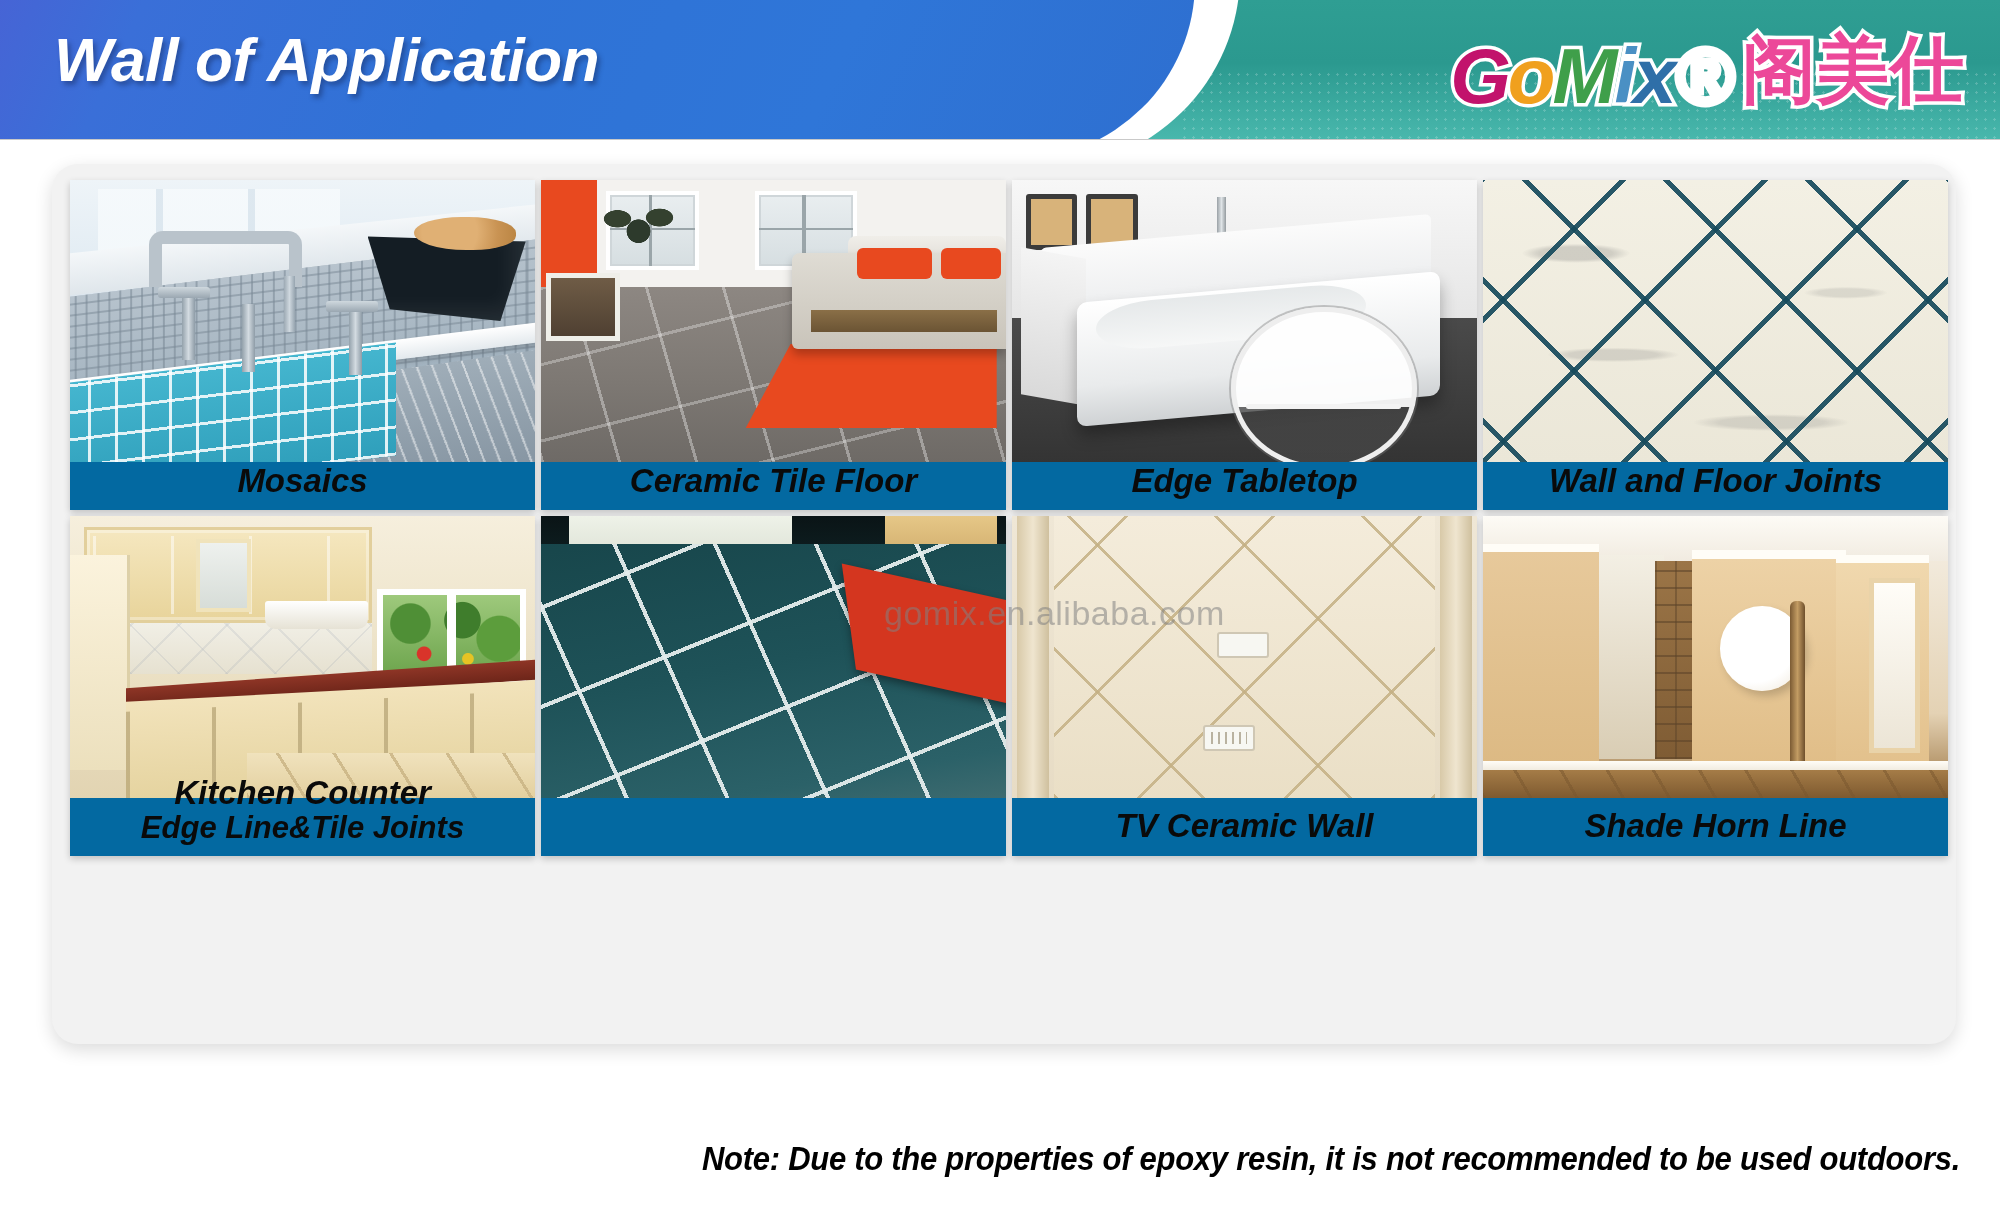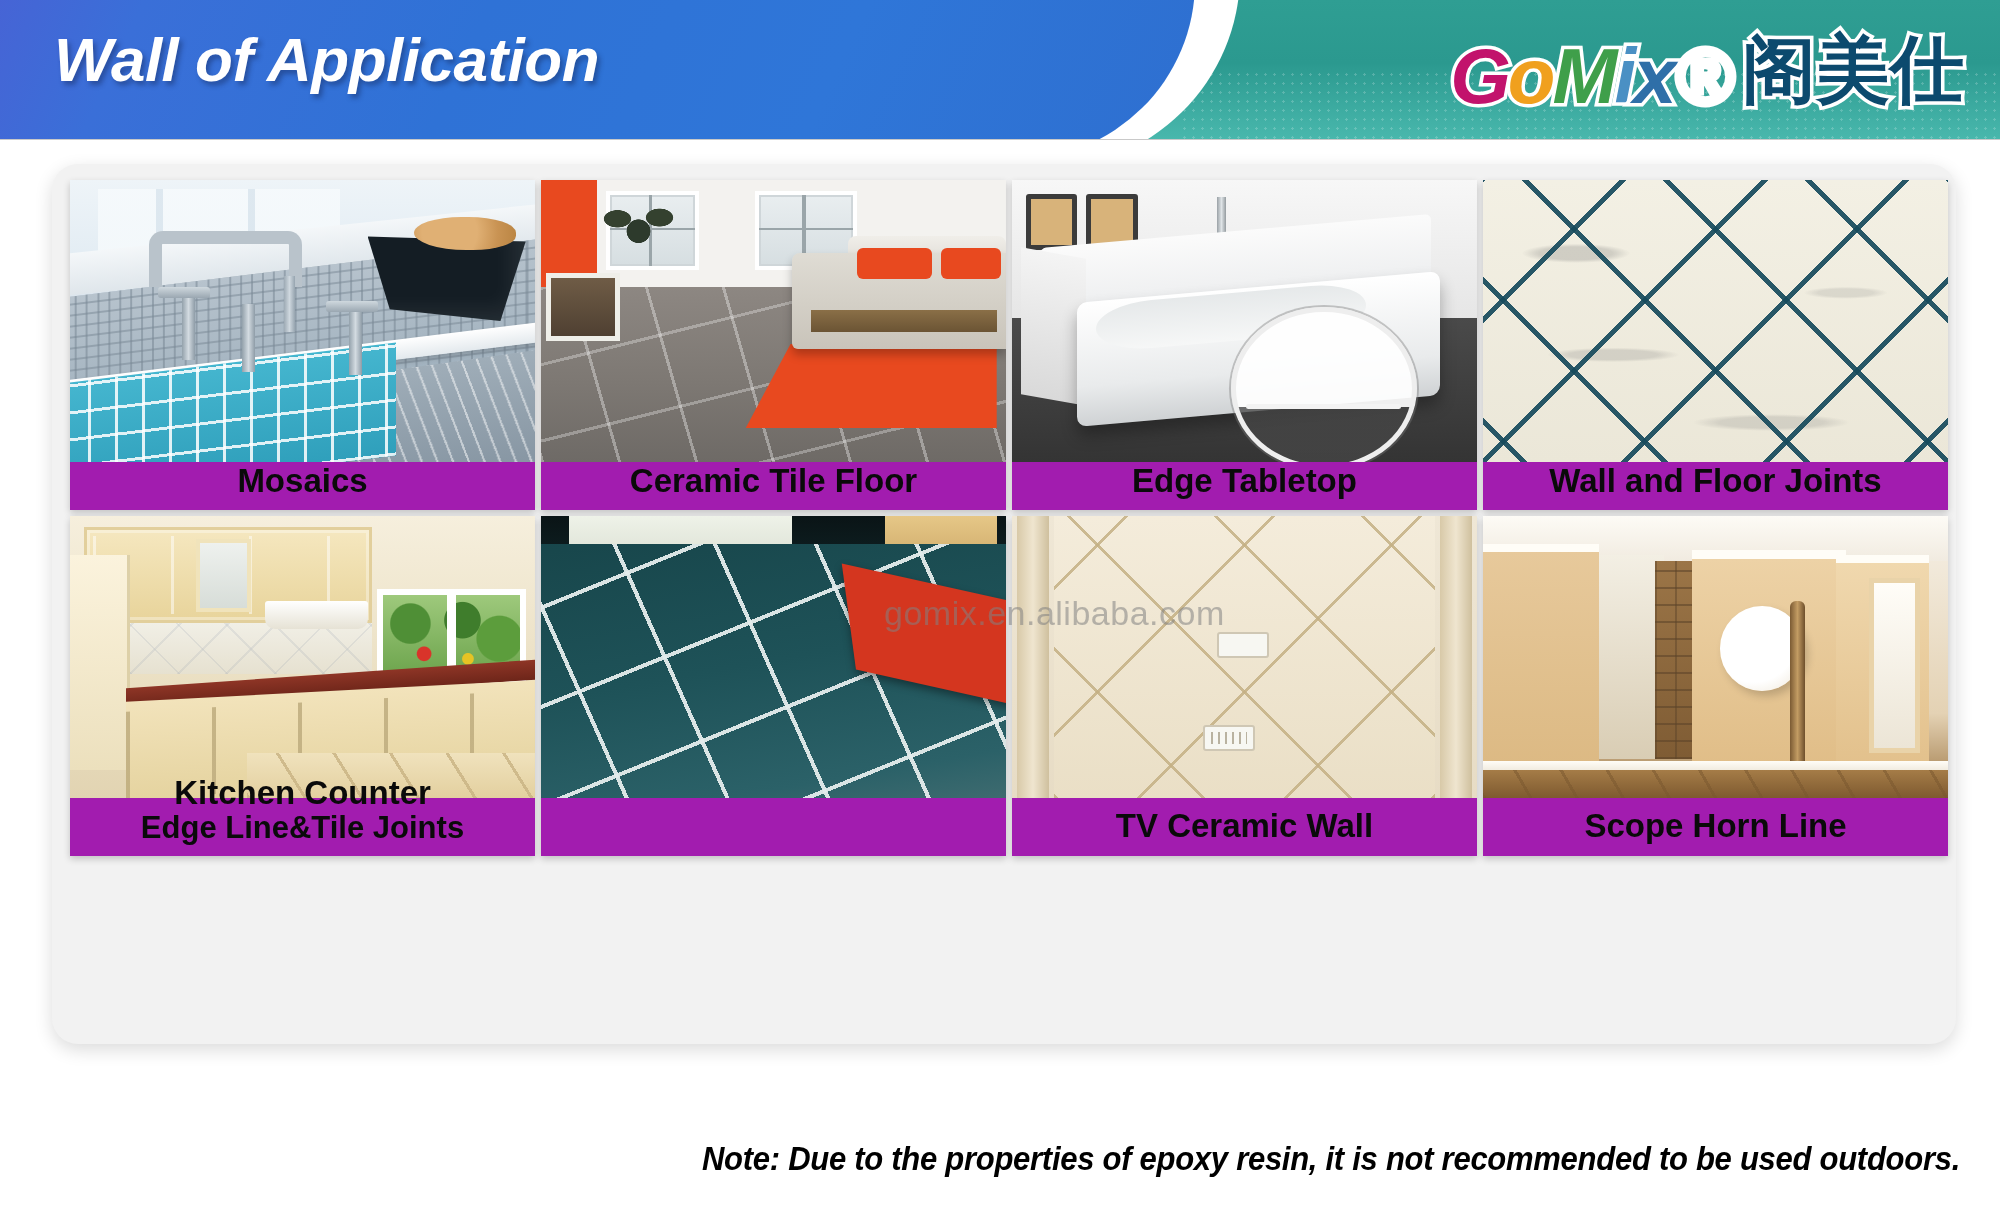--- a/index.html
+++ b/index.html
@@ -53,37 +53,37 @@
   .lg-G { color:#c2136c; }
   .lg-o { color:#f0a01e; font-size:62px; }
   .lg-M { color:#3f9f4a; }
   .lg-i { color:#4a90c4; font-size:64px; }
   .lg-x { color:#2f6fa8; font-size:64px; }
   .logo-reg {
     font-size:20px; color:#ffffff; font-weight:bold; align-self:flex-start;
     margin-left:2px; margin-top:14px; -webkit-text-stroke:0;
   }
   .logo-cn {
-    font-size:74px; font-weight:bold; color:#0c4a6e; margin-left:12px;
+    font-size:74px; font-weight:bold; color:#ec4899; margin-left:12px;
     -webkit-text-stroke:7px #ffffff; paint-order:stroke fill;
     font-family:"DejaVu Sans","Liberation Sans",sans-serif; line-height:1;
   }
 
   
   .panel {
     position:absolute; left:52px; top:164px; width:1904px; height:880px;
     background:#f2f2f2; border-radius:26px;
     box-shadow:0 6px 18px rgba(0,0,0,.14);
   }
   .grid {
     position:absolute; left:70px; top:180px; width:1870px; height:870px;
     display:grid; grid-template-columns:repeat(4,465px); grid-template-rows:330px 340px;
     column-gap:6px; row-gap:6px;
   }
-  .card { position:relative; background:#a21caf; box-shadow:0 3px 7px rgba(0,0,0,.20); }
+  .card { position:relative; background:#0369a1; box-shadow:0 3px 7px rgba(0,0,0,.20);font-style:italic; }
   .thumb { position:relative; width:100%; height:282px; overflow:hidden; background:#ddd; }
   .card.row2 .thumb { height:282px; }
   .caption {
     position:absolute; left:0; right:0; bottom:0; height:auto;
     display:flex; align-items:center; justify-content:center;
     flex-direction:column; text-align:center;
     font-size:33px; font-weight:bold; color:#0a0a0a; line-height:1.08;
     padding:10px 4px 12px;
   }
   .card.row1 .caption { height:64px; padding-bottom:4px; }
@@ -532,21 +532,21 @@
           <div class="sh-wall-m"></div>
           <div class="sh-niche"></div>
           <div class="sh-horn"></div>
           <div class="sh-wall-r"></div>
           <div class="sh-door"></div>
           <div class="sh-base"></div>
           <div class="sh-floor"></div>
         </div>
       </div>
       <div class="caption">
-        <span>Scope Horn Line</span>
+        <span>Shade Horn Line</span>
       </div>
     </div>
 
   </div>
 
   <div class="watermark">gomix.en.alibaba.com</div>
 
   <div class="note">Note: Due to the properties of epoxy resin, it is not recommended to be used outdoors.</div>
 
 </div>

